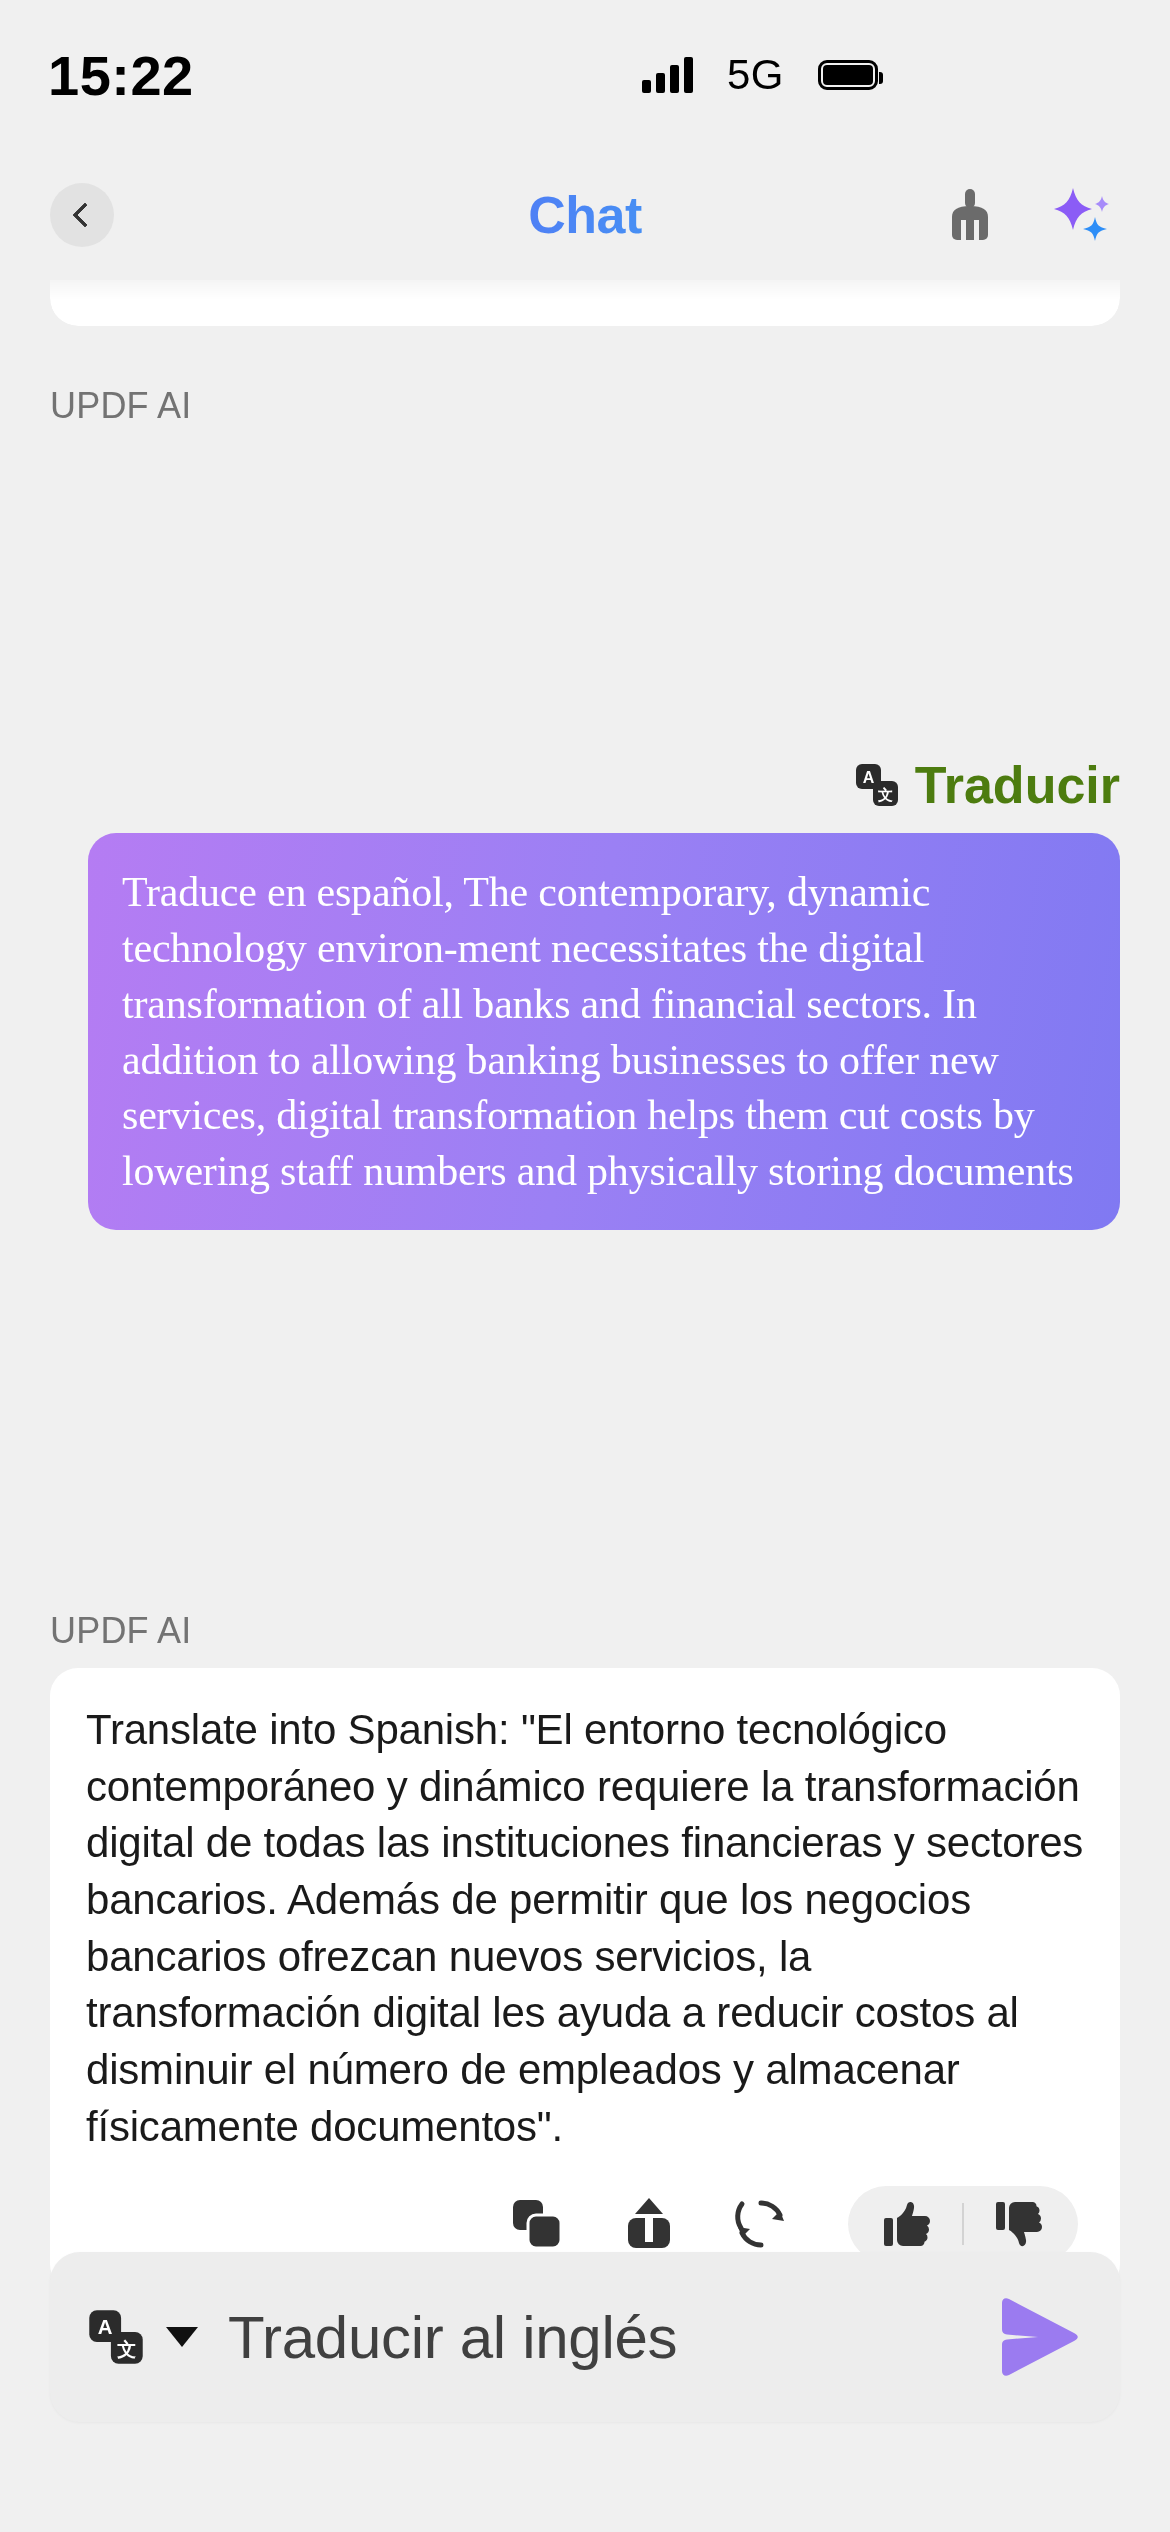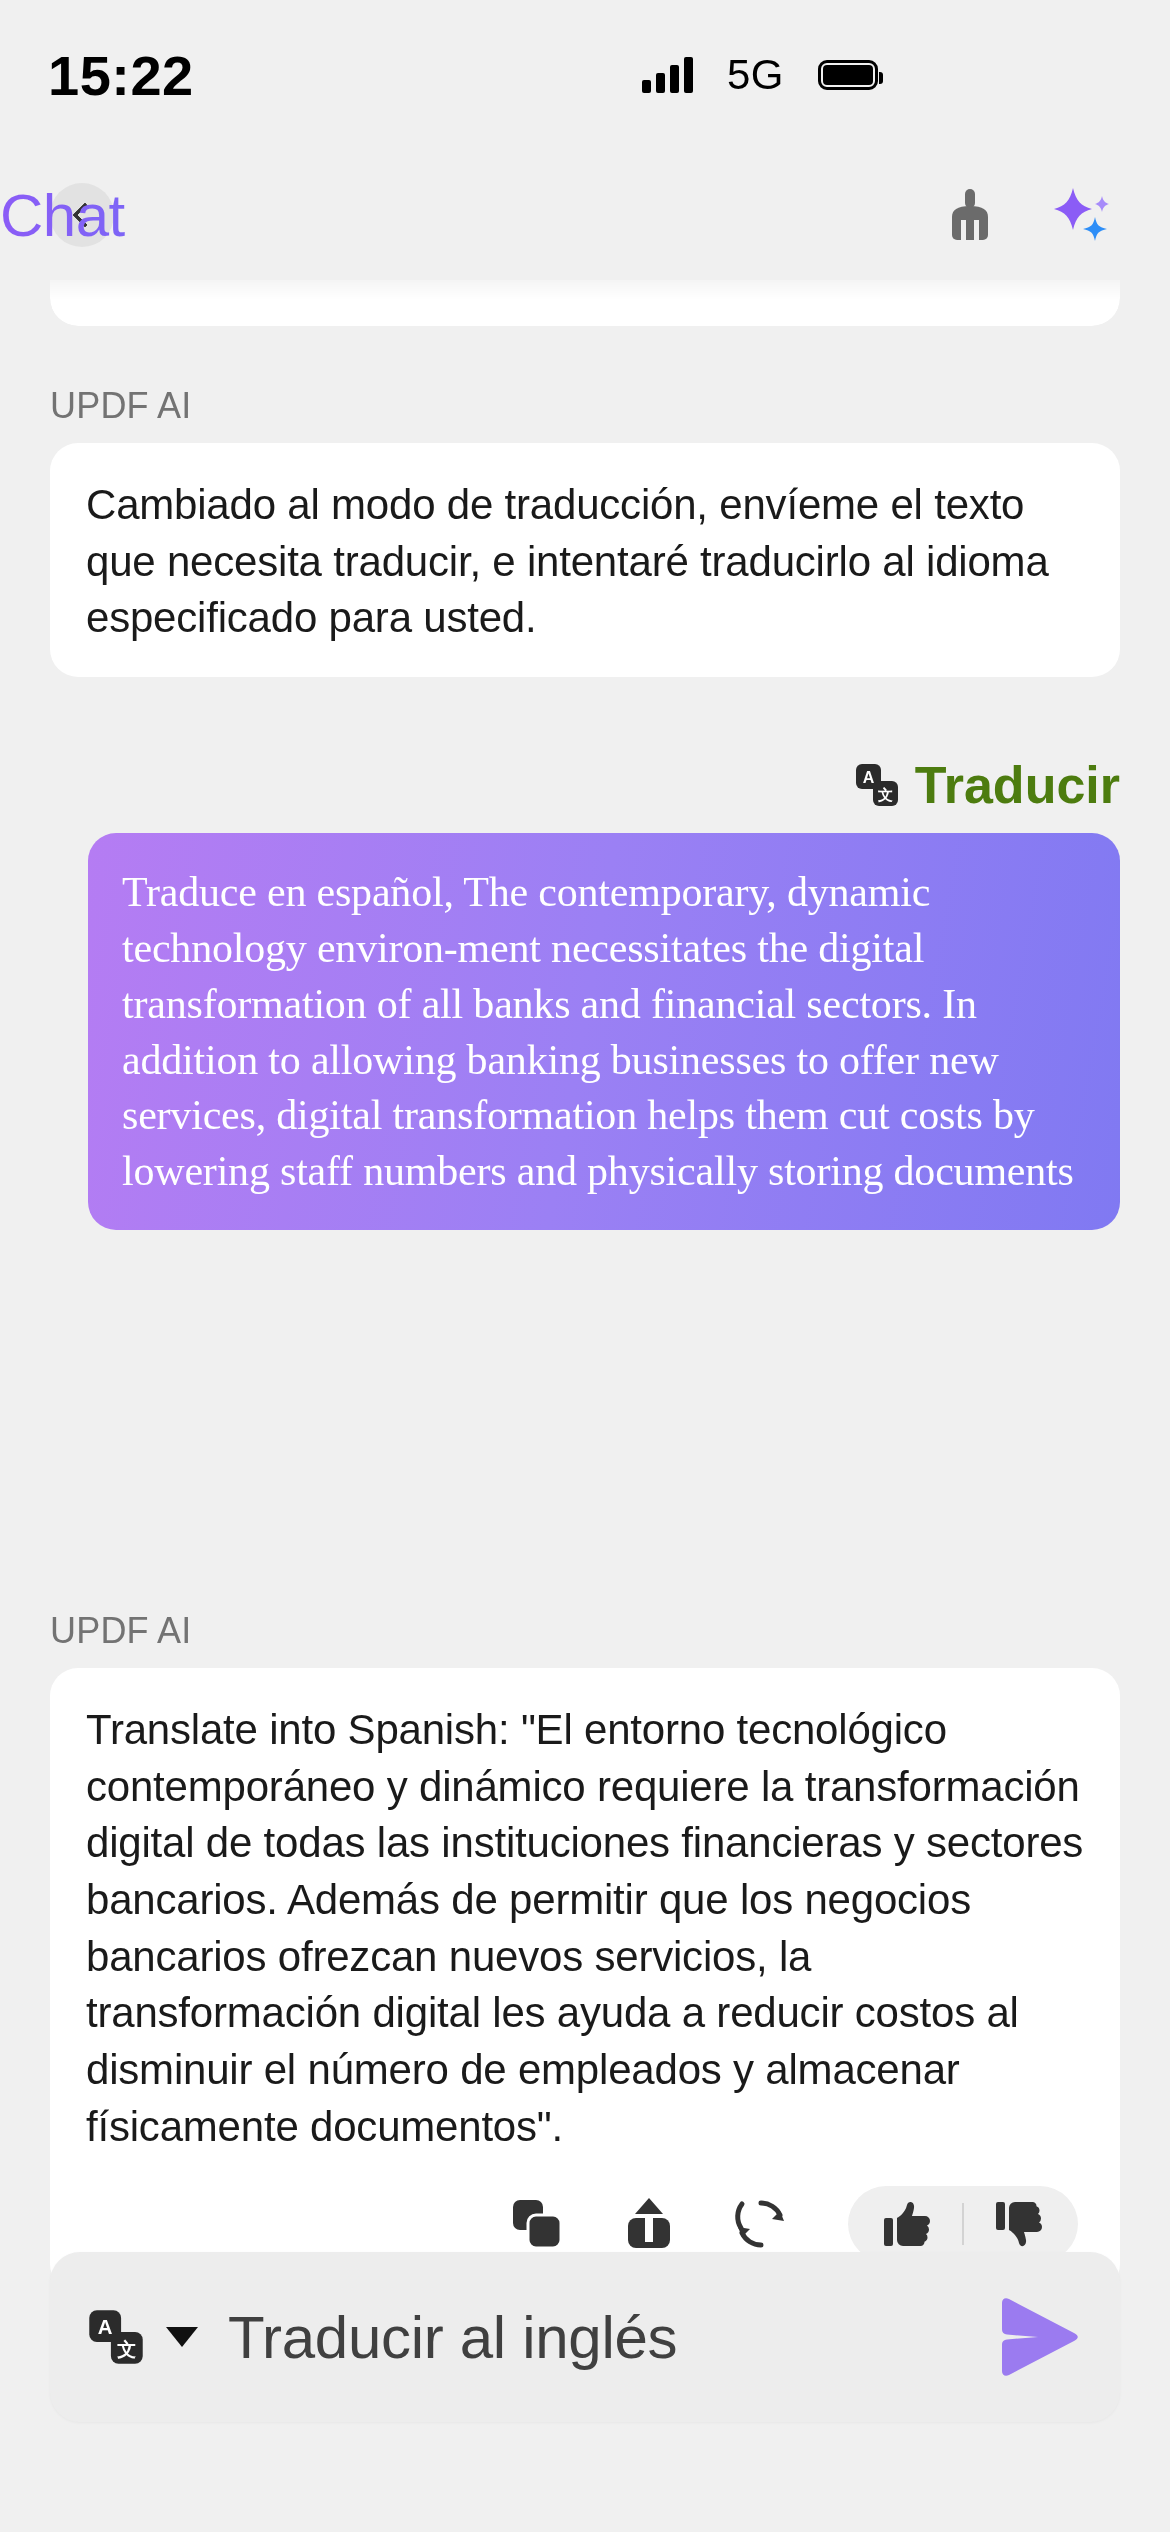--- a/index.html
+++ b/index.html
@@ -37,22 +37,22 @@
     background:#F0F0F0;
   }
   .back-btn {
     position:absolute; left:50px; width:64px; height:64px;
     border-radius:50%; background:#E2E2E2;
     display:flex; align-items:center; justify-content:center;
   }
   .chev { width:18px; height:18px; border-left:4px solid #333; border-bottom:4px solid #333;
           transform:rotate(45deg); margin-left:6px; border-radius:1px; }
   .title {
-    position:absolute; left:0; width:1170px; 
-    font-size:60px; font-weight:400; letter-spacing:-0.5px;
+    position:absolute; left:0; width:1170px; text-align:center;
+    font-size:52px; font-weight:700; letter-spacing:-0.5px;
     background:linear-gradient(90deg,#8B5CF6 0%,#4F80F5 45%,#22D3EE 100%);
     -webkit-background-clip:text; background-clip:text; color:transparent;
   }
   .nav-actions { position:absolute; right:56px; display:flex; align-items:center; gap:48px; }
   .icon-btn { width:64px; height:64px; display:flex; align-items:center; justify-content:center; }
 
   
   .content { position:absolute; top:280px; left:0; width:1170px; height:1990px; }
 
   .cut-bubble {
@@ -158,23 +158,20 @@
       </div>
     </div>
   </div>
 
   <div class="content">
 
     <div class="cut-bubble"></div>
 
     <div class="row" style="top:105px;">
       <div class="sender-label">UPDF AI</div>
-      <div class="ai-bubble">
-        <p>Cambiado al modo de traducción, envíeme el texto que necesita traducir, e intentaré traducirlo al idioma especificado para usted.</p>
-      </div>
     </div>
 
     <div class="row" style="top:475px;">
       <div class="tag-row">
         <svg width="44" height="44" viewBox="0 0 44 44">
           <rect x="1" y="1" width="25" height="25" rx="6" fill="#2B2B2B"></rect>
           <text x="13.5" y="20" font-family="Liberation Sans, sans-serif" font-size="16" font-weight="700" fill="#fff" text-anchor="middle">A</text>
           <rect x="18" y="18" width="25" height="25" rx="6" fill="#2B2B2B"></rect>
           <text x="30.5" y="37" font-family="Liberation Sans, sans-serif" font-size="15" font-weight="700" fill="#fff" text-anchor="middle">文</text>
         </svg>

